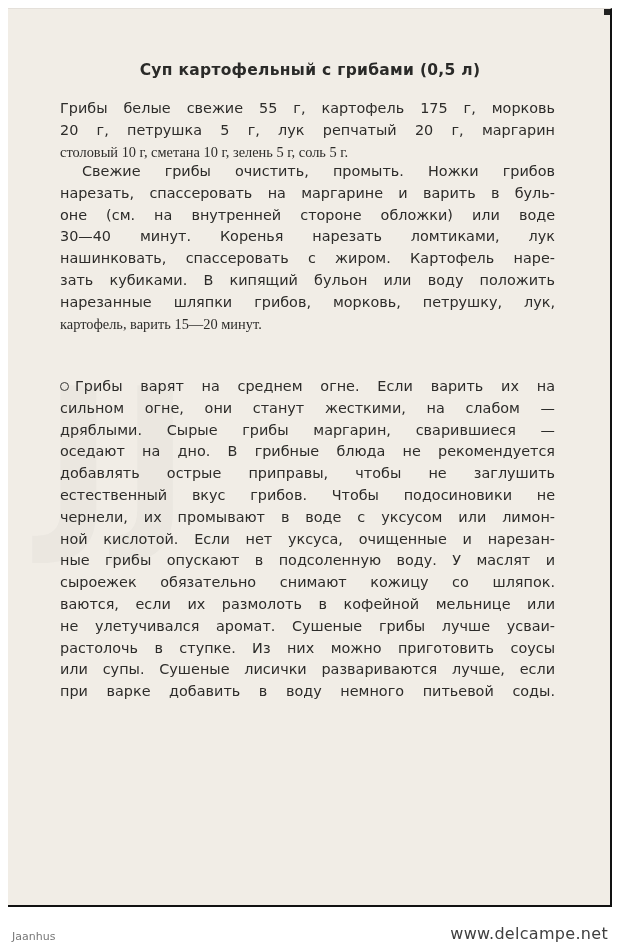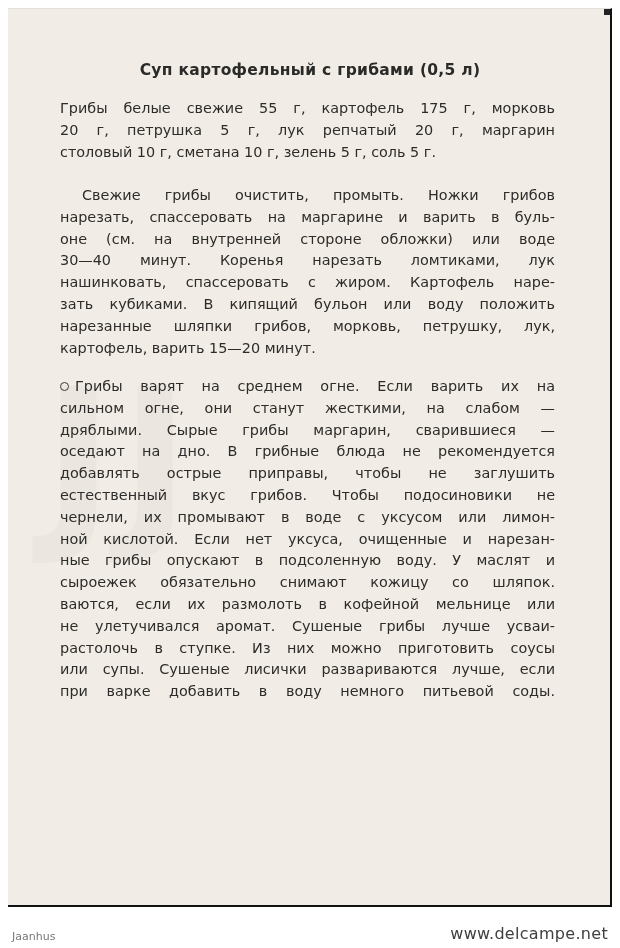--- a/index.html
+++ b/index.html
@@ -55,26 +55,27 @@
     }
     .line {
       display: block;
       text-align: justify;
       text-align-last: justify;
       white-space: nowrap;
       overflow: visible;
     }
     .line.last {
       text-align-last: left;
+      font-family: Liberation Serif, serif;
     }
     .indent {
       padding-left: 22px;
     }
     .ingredients { top: 89px; }
-    .method { top: 176px; }
+    .method { top: 152px; }
     .serving { top: 320px; }
     .notes { top: 368px; }
     .bullet {
       display: inline-block;
       width: 9px;
       height: 9px;
       border: 1.3px solid #3a3a38;
       border-radius: 50%;
       margin-right: 6px;
       vertical-align: 0px;

